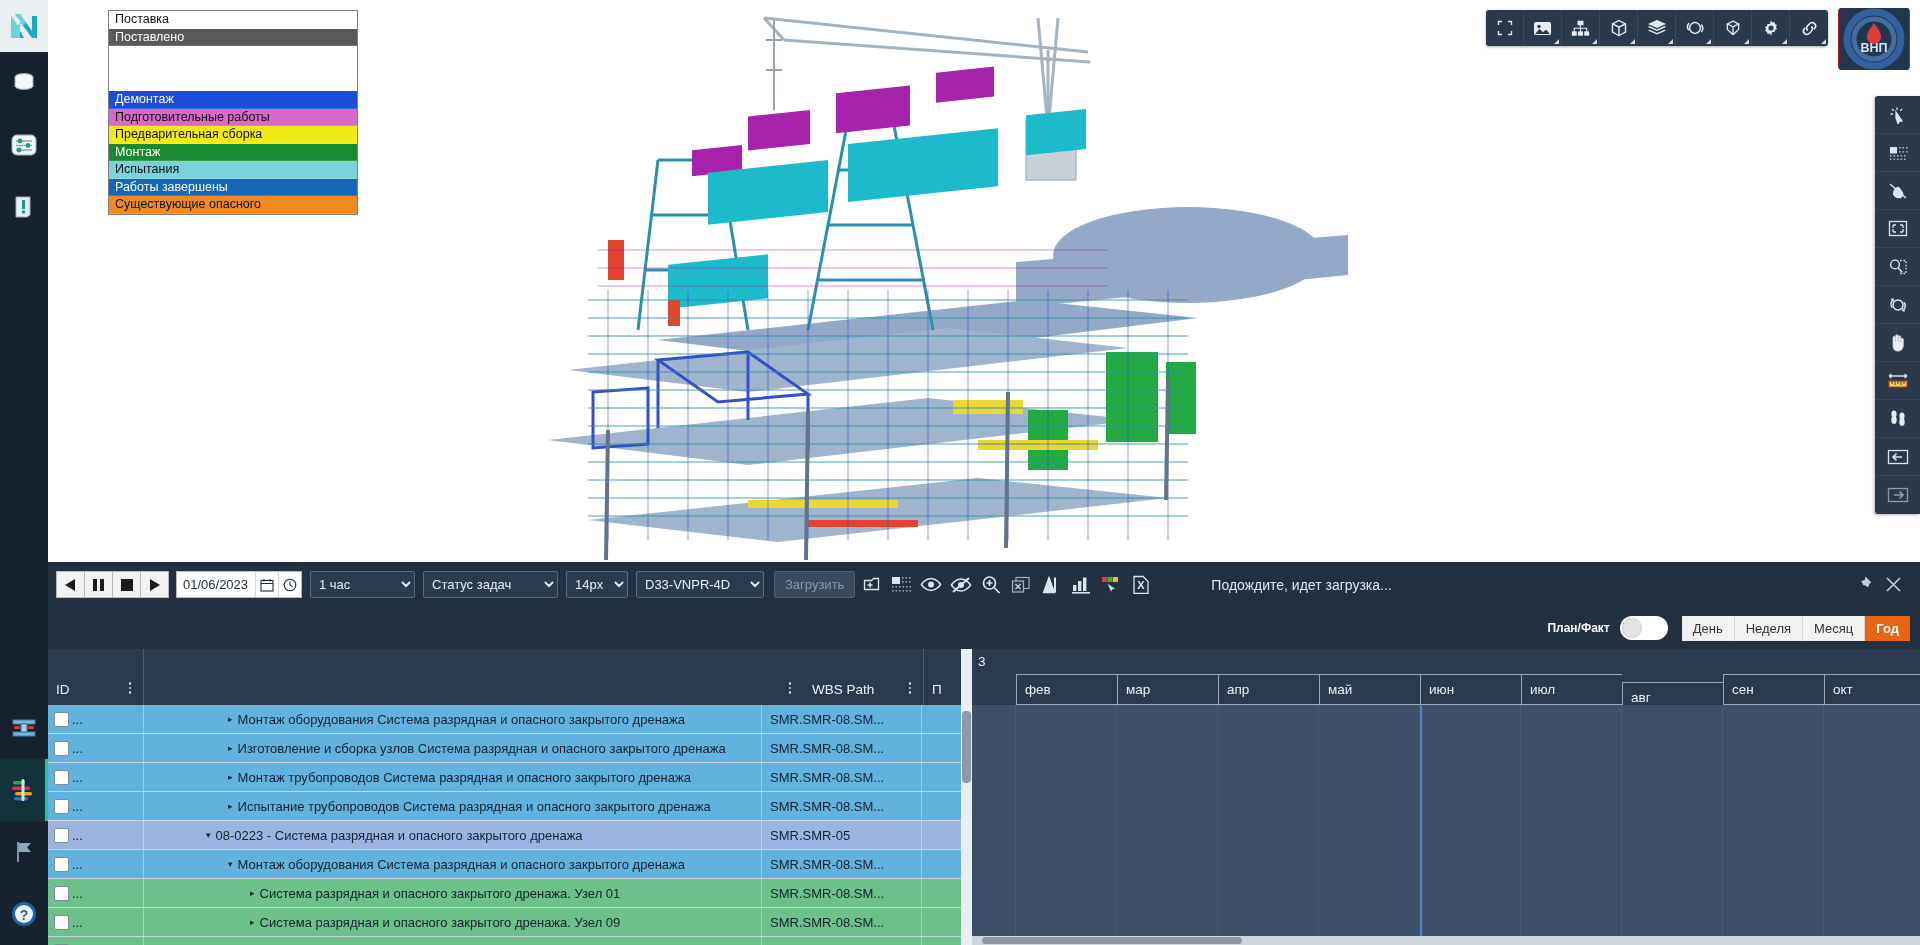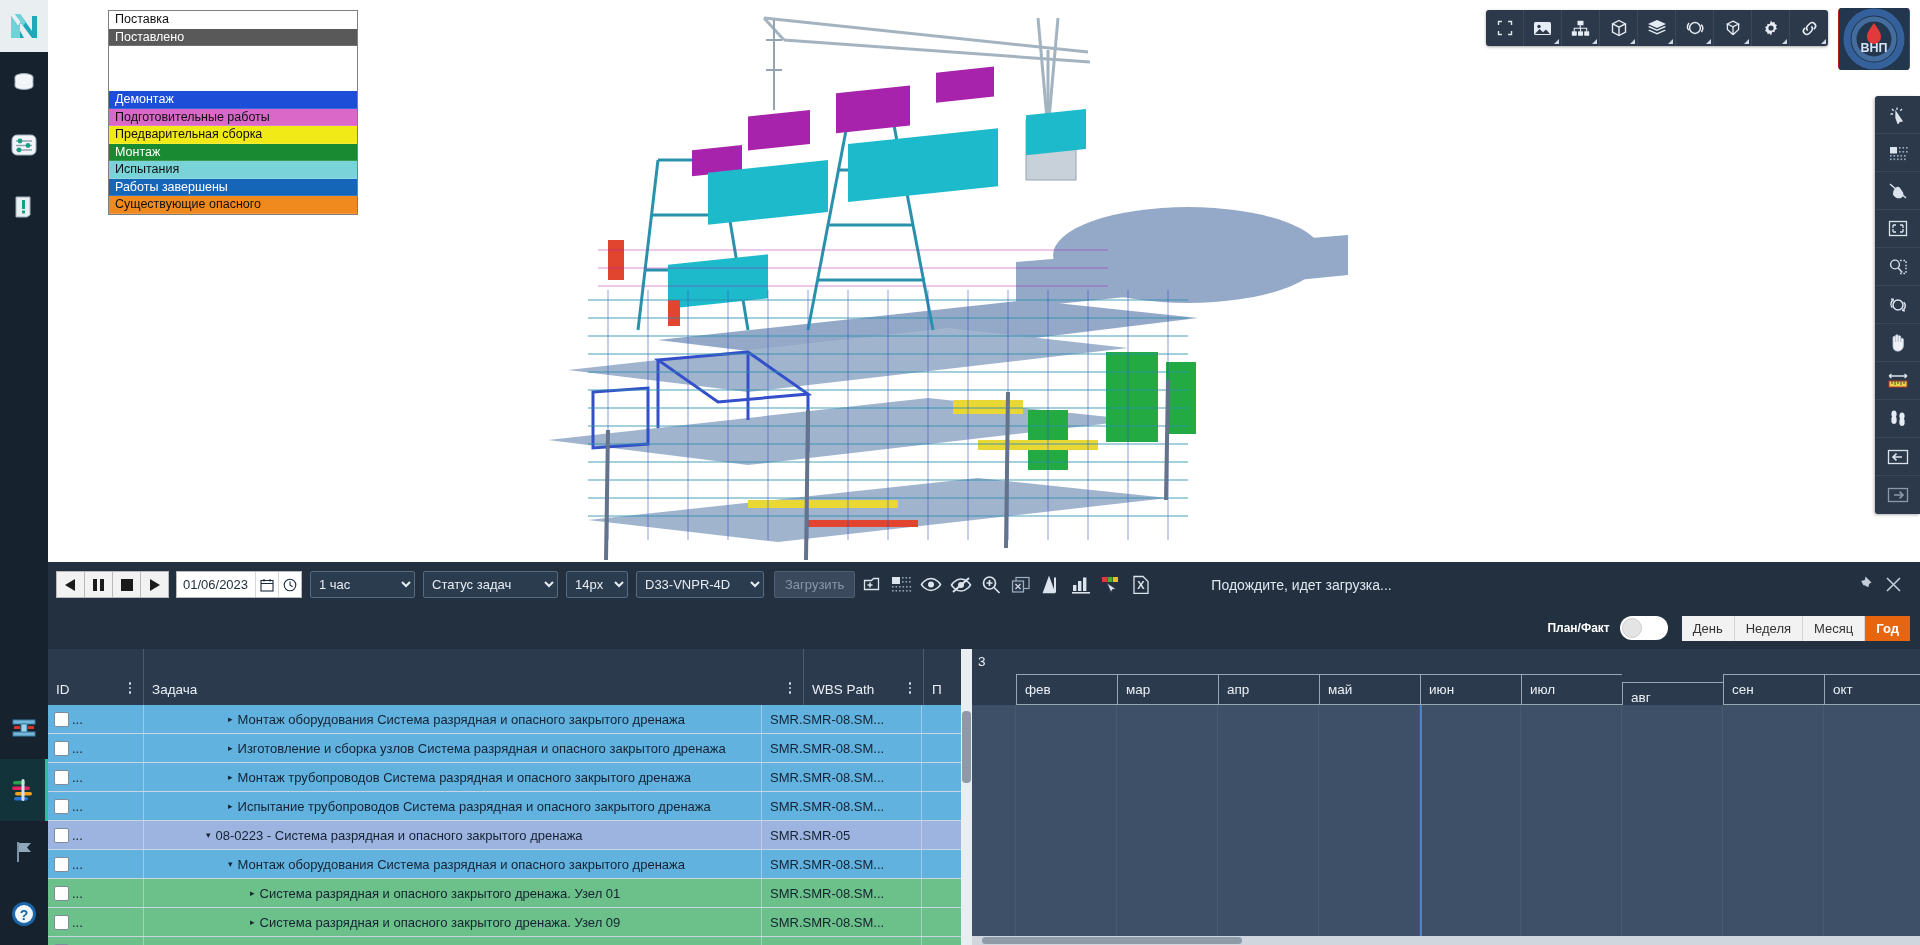--- a/index.html
+++ b/index.html
@@ -759,21 +759,20 @@
   <div id="gantt">
 
     <div id="grid-pane">
       <div class="gh">
         <div class="gh-cell" style="left:0;width:96px">ID</div>
         <div class="gh-dots" style="left:75px">
             <i></i>
             <i></i>
             <i></i>
           </div>
-        <div class="gh-cell" style="left:96px;width:660px">Задача</div>
         <div class="gh-dots" style="left:735px">
             <i></i>
             <i></i>
             <i></i>
           </div>
         <div class="gh-cell" style="left:756px;width:120px">WBS Path</div>
         <div class="gh-dots" style="left:855px">
             <i></i>
             <i></i>
             <i></i>

